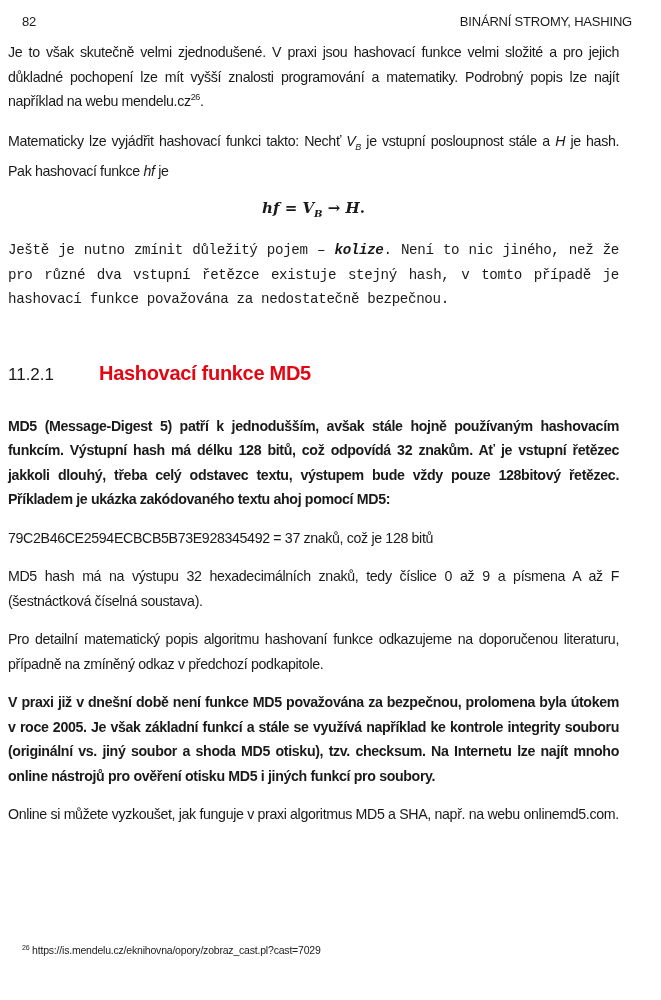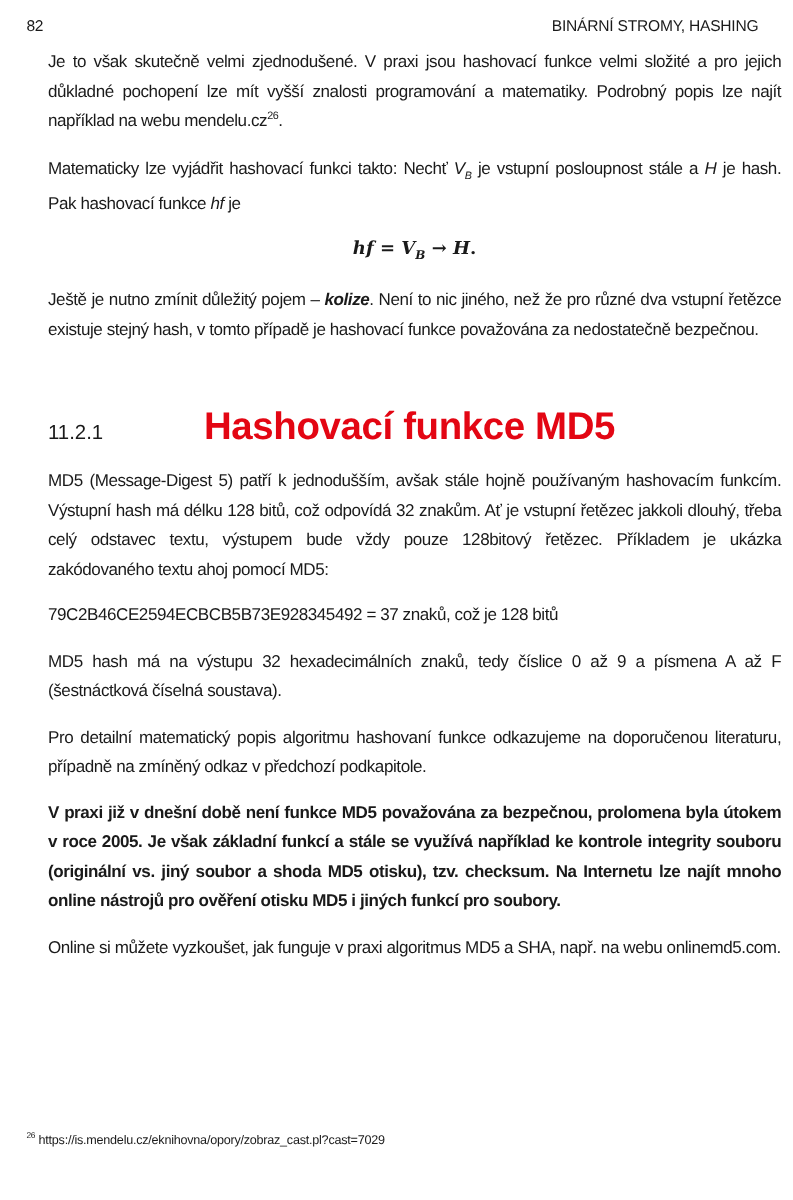--- a/index.html
+++ b/index.html
@@ -5,42 +5,42 @@
   html, body { margin: 0; padding: 0; background: #ffffff; }
   body {
     width: 661px; height: 1000px; position: relative; overflow: hidden;
     font-family: "Liberation Sans", sans-serif; color: #1a1a1a;
   }
   .header {
     position: absolute; top: 14px; left: 22px; right: 29px;
     display: flex; justify-content: space-between;
     font-size: 13px; letter-spacing: -0.2px; gap: 20px;
   }
-  .content { position: absolute; top: 40px; left: 40px; width: 611px; }
+  .content { position: absolute; top: 40px; left: 8px; width: 611px; }
   p {
     margin: 0; font-size: 14.2px; line-height: 24.5px; text-align: justify;
     letter-spacing: -0.35px;
   }
   .p1 { margin-top: 0; }
   .p2 { margin-top: 15px; }
   .formula {
     text-align: center; margin-top: 14px; margin-bottom: 13px;
     font-family: "DejaVu Serif", serif; font-style: italic; font-size: 15px;
     line-height: 22px;
     font-weight: bold;
   }
   .formula .up { font-style: normal; }
   .formula sub { font-size: 10px; }
-  .p3 { margin-top: 0; }
+  .p3 { margin-top: 0; font-family: Liberation Mono, monospace; }
   .heading {
-    margin-top: 50px; display: flex; align-items: baseline; height: 34px; gap: 39px;
+    margin-top: 50px; display: flex; align-items: baseline; height: 34px;
   }
   .heading .num { font-size: 17px; width: 91px; color: #1a1a1a; }
-  .heading .title { font-size: 32px; font-weight: bold; color: #e30613; letter-spacing: -0.3px; }
-  .p4 { margin-top: 18px; }
+  .heading .title { font-size: 20px; font-weight: bold; color: #e30613; letter-spacing: -0.3px; }
+  .p4 { margin-top: 18px; font-weight: bold; }
   .p5 { margin-top: 14px; }
   .p6 { margin-top: 14px; }
   .p7 { margin-top: 14px; }
   .p8 { margin-top: 14px; font-weight: bold; }
   .p9 { margin-top: 14px; }
   sup { font-size: 9px; line-height: 0; }
   .footnote {
     position: absolute; top: 944px; left: 22px;
     font-size: 10.5px; letter-spacing: -0.2px;
   }

